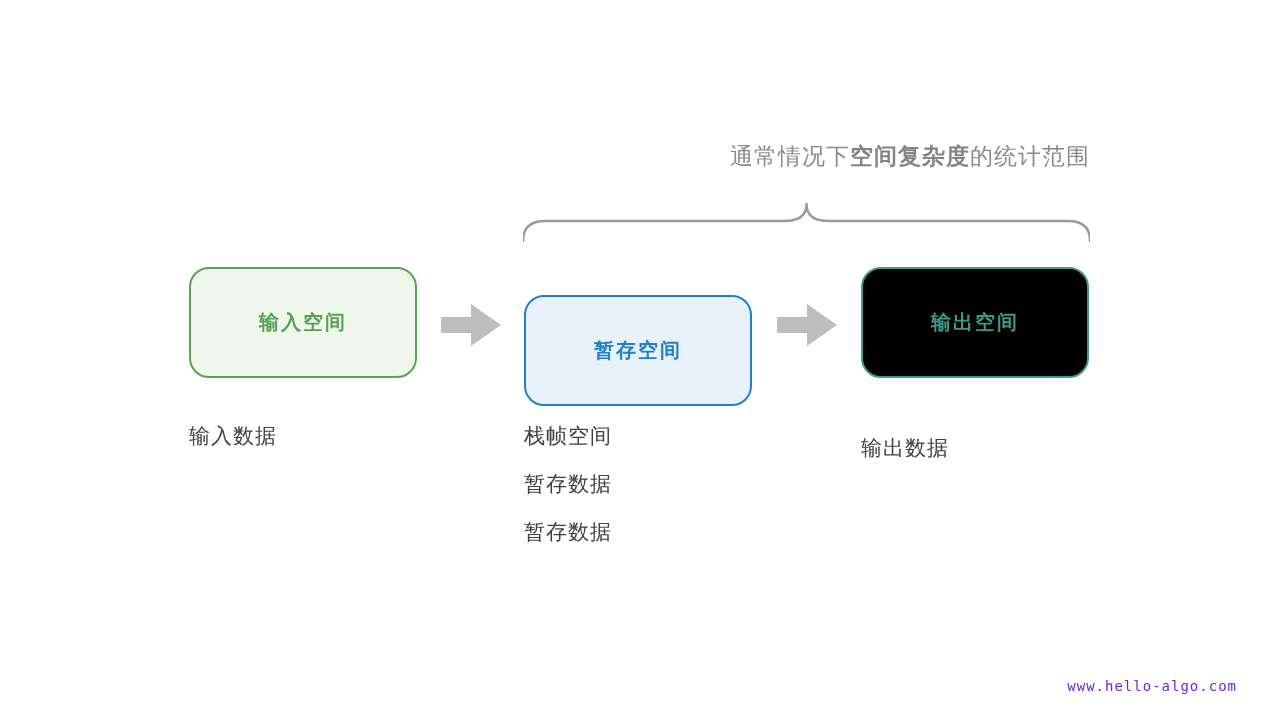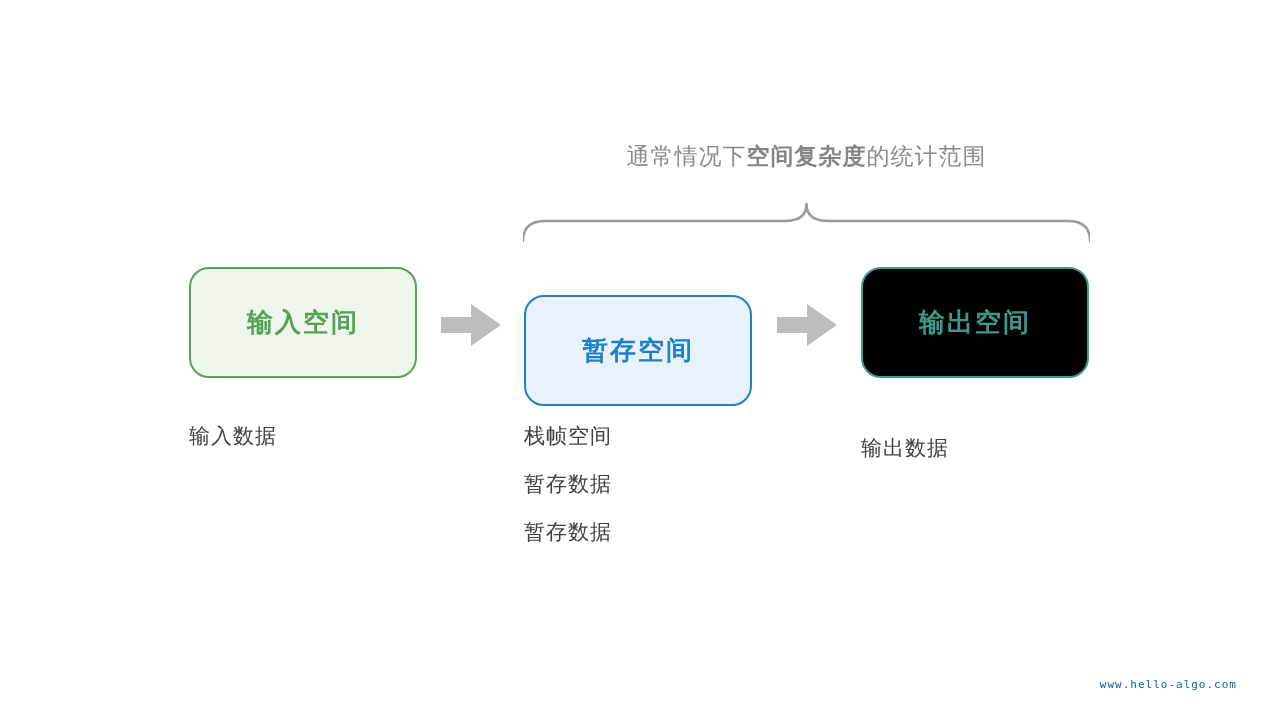--- a/index.html
+++ b/index.html
@@ -10,21 +10,21 @@
     width: 1280px;
     height: 720px;
     background: #ffffff;
     overflow: hidden;
   }
   .diagram-title {
     position: absolute;
     left: 523px;
     top: 141px;
     width: 567px;
-    text-align: center;
+    text-align: right;
     font-size: 23px;
     color: #8a8a8a;
     letter-spacing: 1px;
     white-space: nowrap;
   }
   .diagram-title .em { font-weight: bold; color: #848484; }
   .brace {
     position: absolute;
     left: 523px;
     top: 203px;
@@ -35,21 +35,21 @@
     position: absolute;
     top: 267px;
     width: 228px;
     height: 111px;
     border-radius: 20px;
     border-style: solid;
     border-width: 2.5px;
     display: flex;
     align-items: center;
     justify-content: center;
-    font-size: 26px;
+    font-size: 20px;
     font-weight: bold;
     letter-spacing: 2px;
   }
   .box-input  { left: 189px; border-color: #5ba257; background: #eff6ec; color: #56a254; }
   .box-temp   { left: 524px; border-color: #1f80cb; background: #e9f2fb; color: #1e80c9; margin-top: 28px; }
   .box-output { left: 861px; border-color: #409a8d; background: #000000; color: #3e9789; }
   .arrow {
     position: absolute;
     top: 304px;
     width: 60px;
@@ -67,22 +67,22 @@
     letter-spacing: 1px;
   }
   .annotation-input  { left: 189px; top: 412px; }
   .annotation-temp   { left: 524px; top: 412px; }
   .annotation-output { left: 861px; top: 424px; }
   .watermark {
     position: absolute;
     right: 43px;
     top: 678px;
     font-family: "DejaVu Sans Mono", "Liberation Mono", monospace;
-    font-size: 11px;
-    color: #0369a1;
+    font-size: 14px;
+    color: #6d28d9;
     letter-spacing: 1px;
   }
 </style>
 </head>
 <body>
 
 <div class="canvas">
 
   <div class="diagram-title">
     <span>通常情况下</span><span class="em">空间复杂度</span><span>的统计范围</span>

